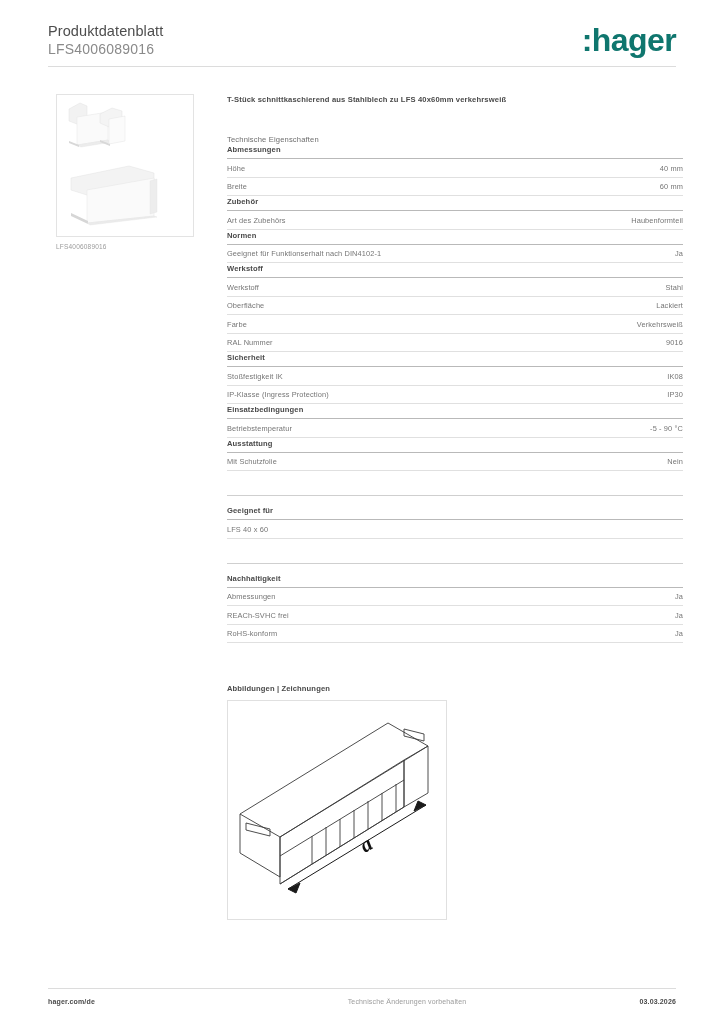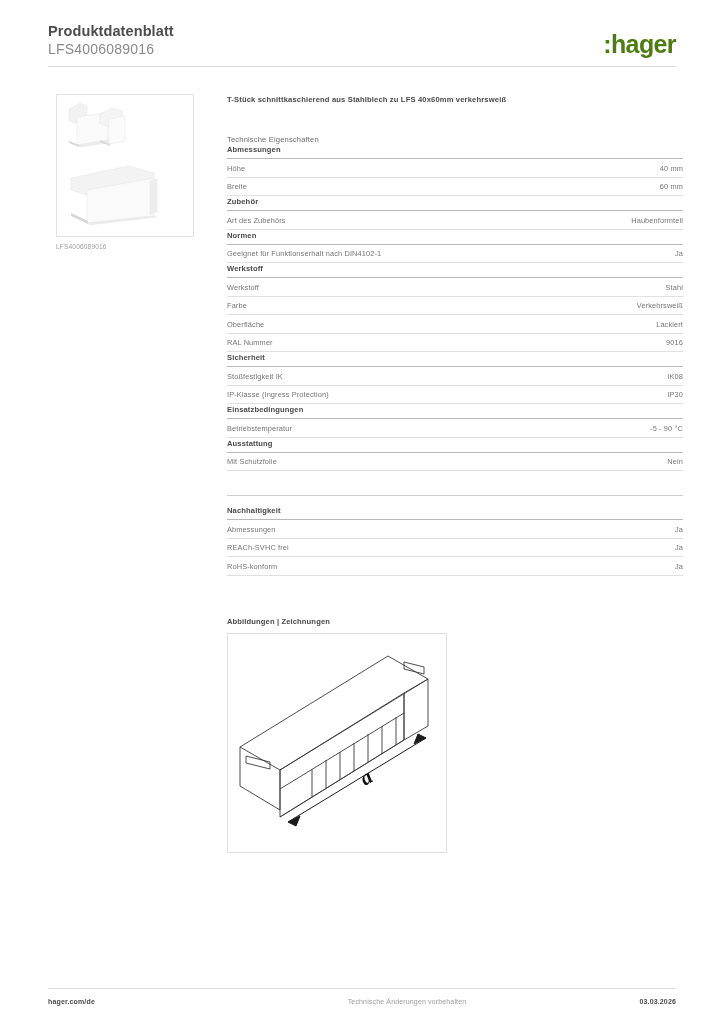--- a/index.html
+++ b/index.html
@@ -28,38 +28,38 @@
     top: 22px;
     width: 628px;
     height: 46px;
     display: flex;
     justify-content: space-between;
     align-items: flex-start;
   }
   .header-titles { line-height: 1.25; }
   .doc-title {
     font-size: 14.5px;
-    font-weight: bold;
+    font-weight: normal;
     color: #4d4d4d;
     letter-spacing: 0.1px;
   }
   .doc-subtitle {
     font-size: 14px;
     font-weight: normal;
     color: #8a8a8a;
     letter-spacing: 0.2px;
     margin-top: 1px;
   }
   .logo {
-    font-size: 25px;
-    font-weight: bold;
-    color: #4d7c0f;
+    font-size: 32px;
+    font-weight: bold;
+    color: #0f766e;
     letter-spacing: -0.6px;
     line-height: 1;
-    margin-top: 10px;
+    margin-top: 2px;
   }
   .header-rule {
     position: absolute;
     left: 48px;
     top: 66px;
     width: 628px;
     height: 1px;
     background: #dcdcdc;
   }
 
@@ -259,28 +259,28 @@
             <span class="spec-value">Ja</span>
           </div>
         </div>
         <div class="spec-group">
           <div class="group-title">Werkstoff</div>
           <div class="spec-row">
             <span class="spec-label">Werkstoff</span>
             <span class="spec-value">Stahl</span>
           </div>
           <div class="spec-row">
+            <span class="spec-label">Oberfläche</span>
+            <span class="spec-value">Lackiert</span>
+          </div>
+          <div class="spec-row">
             <span class="spec-label">Farbe</span>
             <span class="spec-value">Verkehrsweiß</span>
           </div>
           <div class="spec-row">
-            <span class="spec-label">Oberfläche</span>
-            <span class="spec-value">Lackiert</span>
-          </div>
-          <div class="spec-row">
             <span class="spec-label">RAL Nummer</span>
             <span class="spec-value">9016</span>
           </div>
         </div>
         <div class="spec-group">
           <div class="group-title">Sicherheit</div>
           <div class="spec-row">
             <span class="spec-label">Stoßfestigkeit IK</span>
             <span class="spec-value">IK08</span>
           </div>
@@ -294,20 +294,27 @@
           <div class="spec-row">
             <span class="spec-label">Betriebstemperatur</span>
             <span class="spec-value">-5 - 90 °C</span>
           </div>
         </div>
         <div class="spec-group">
           <div class="group-title">Ausstattung</div>
           <div class="spec-row">
             <span class="spec-label">Mit Schutzfolie</span>
             <span class="spec-value">Nein</span>
+          </div>
+        </div>
+        <div class="spec-group separated">
+          <div class="group-title">Geeignet für</div>
+          <div class="spec-row">
+            <span class="spec-label">LFS 40 x 60</span>
+            <span class="spec-value"></span>
           </div>
         </div>
         <div class="spec-group separated">
           <div class="group-title">Nachhaltigkeit</div>
           <div class="spec-row">
             <span class="spec-label">Abmessungen</span>
             <span class="spec-value">Ja</span>
           </div>
           <div class="spec-row">
             <span class="spec-label">REACh-SVHC frei</span>

